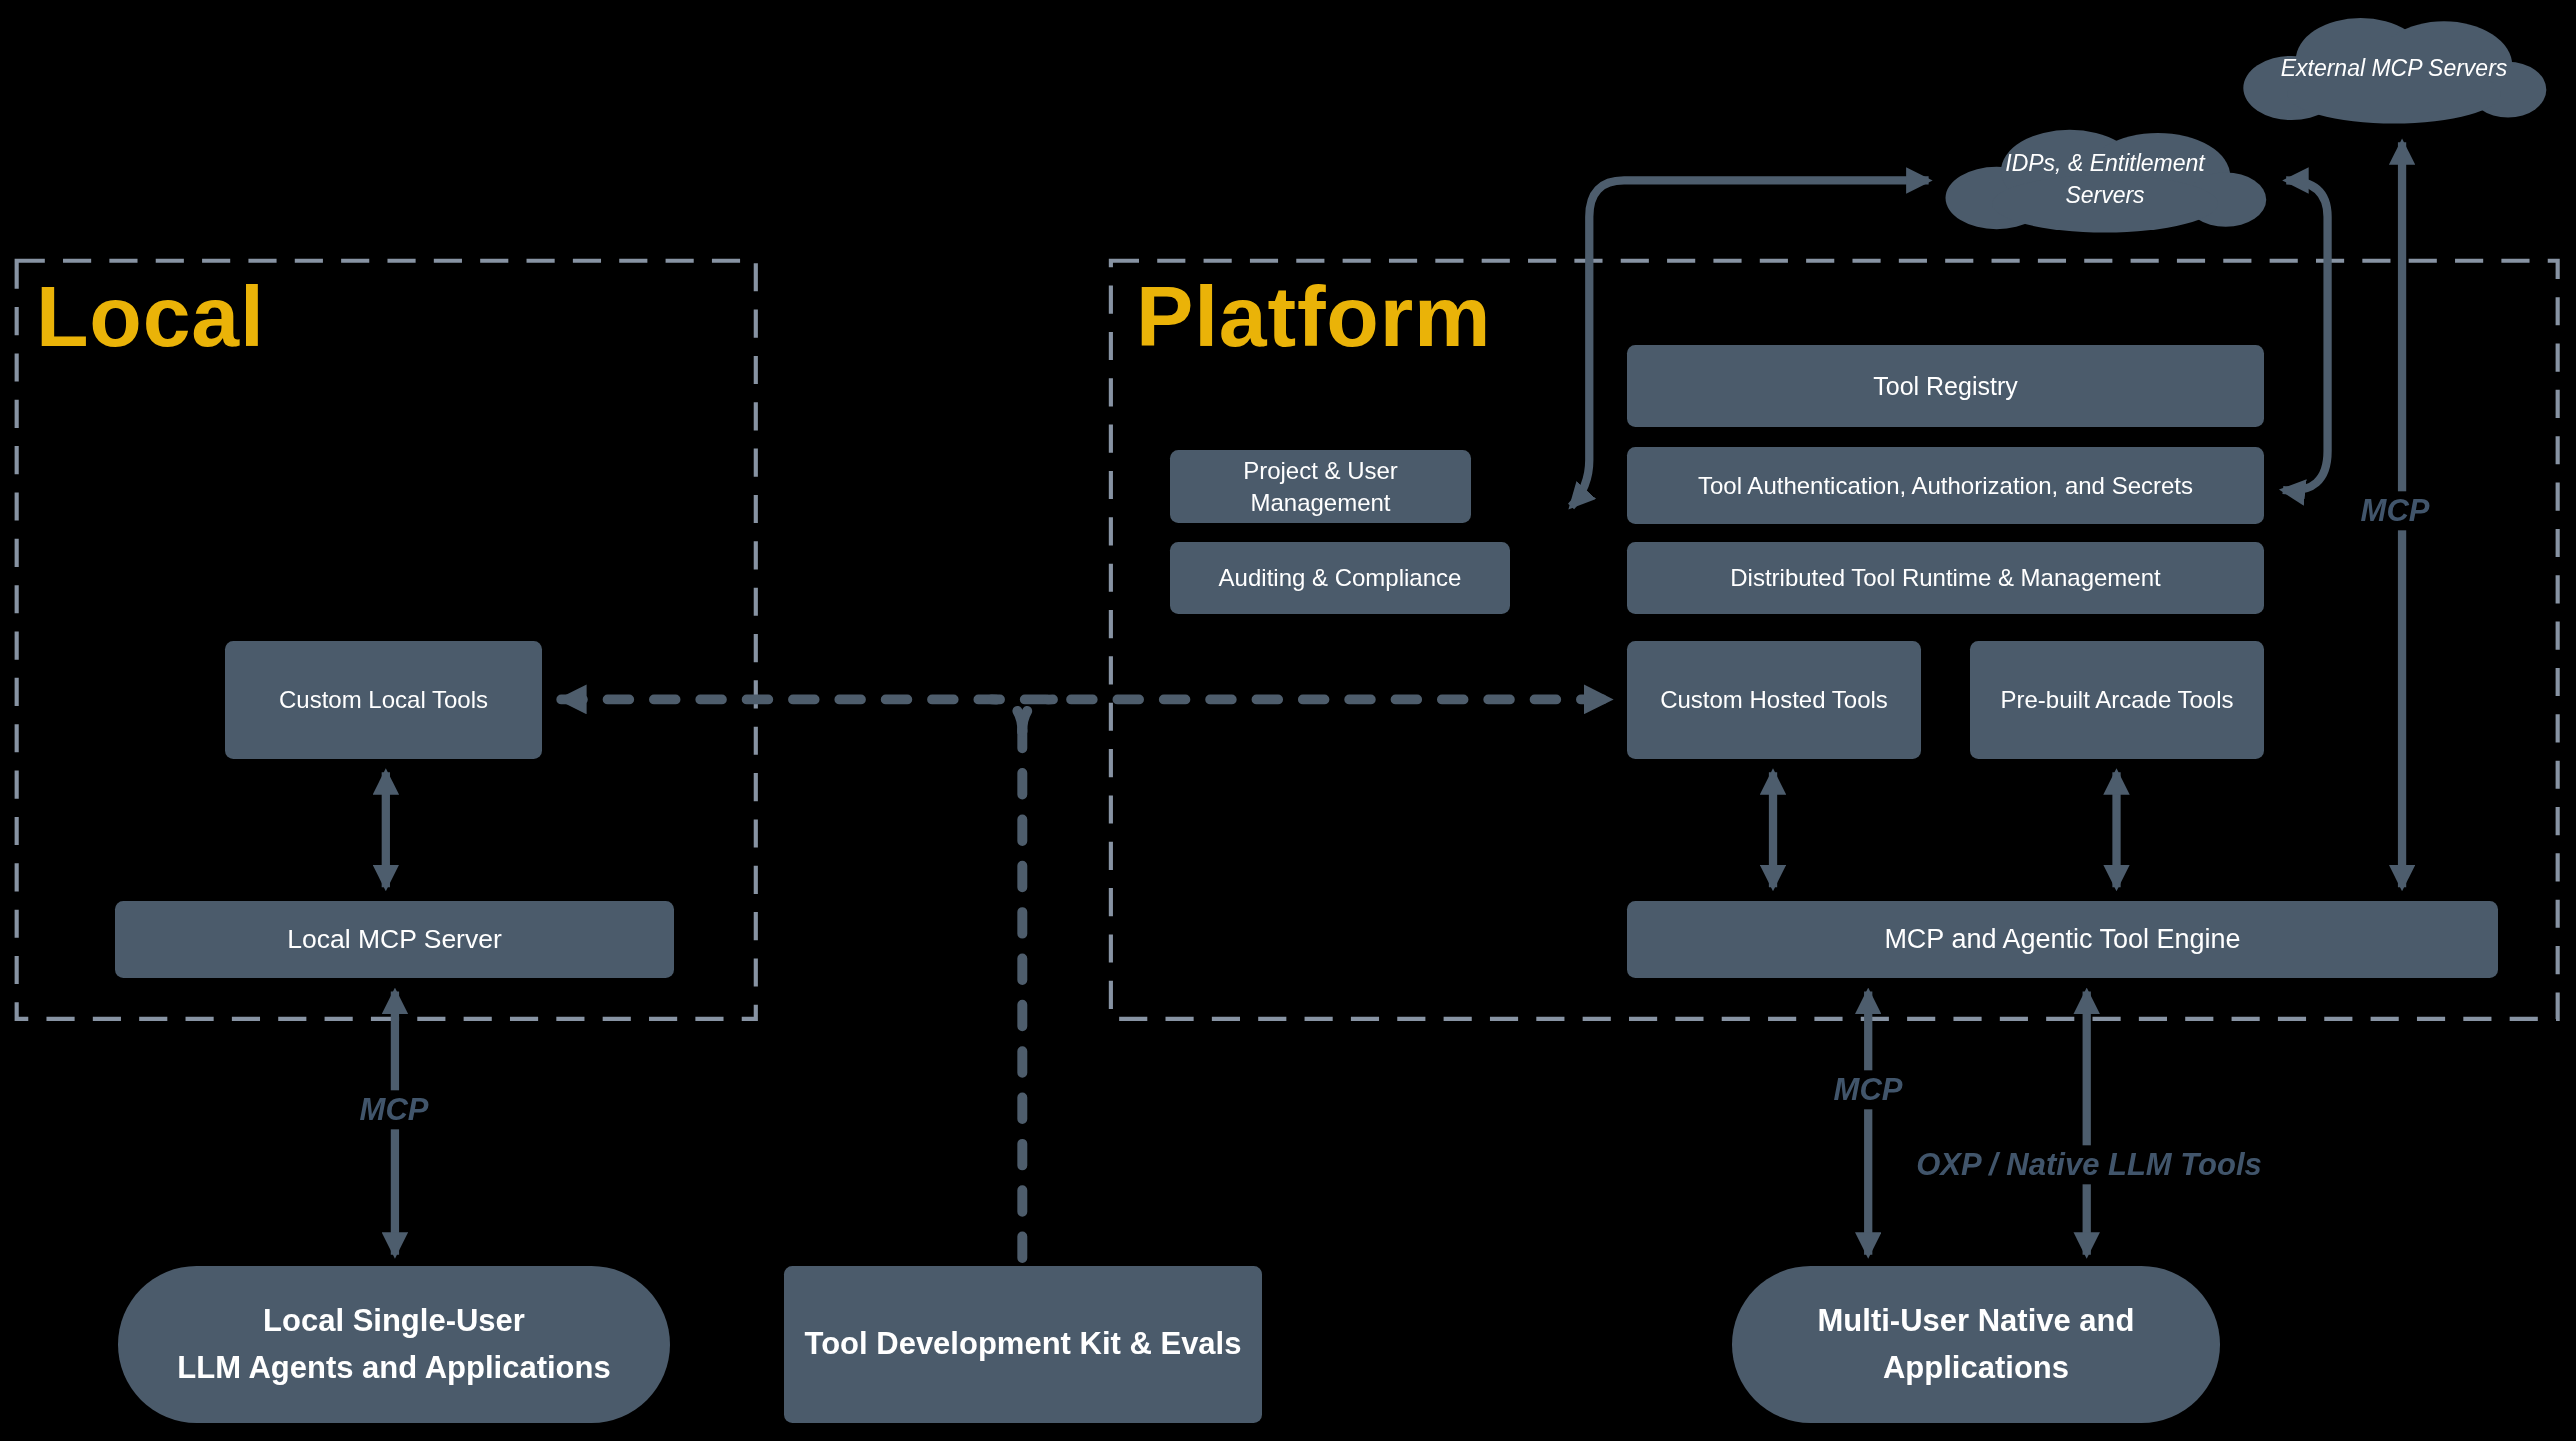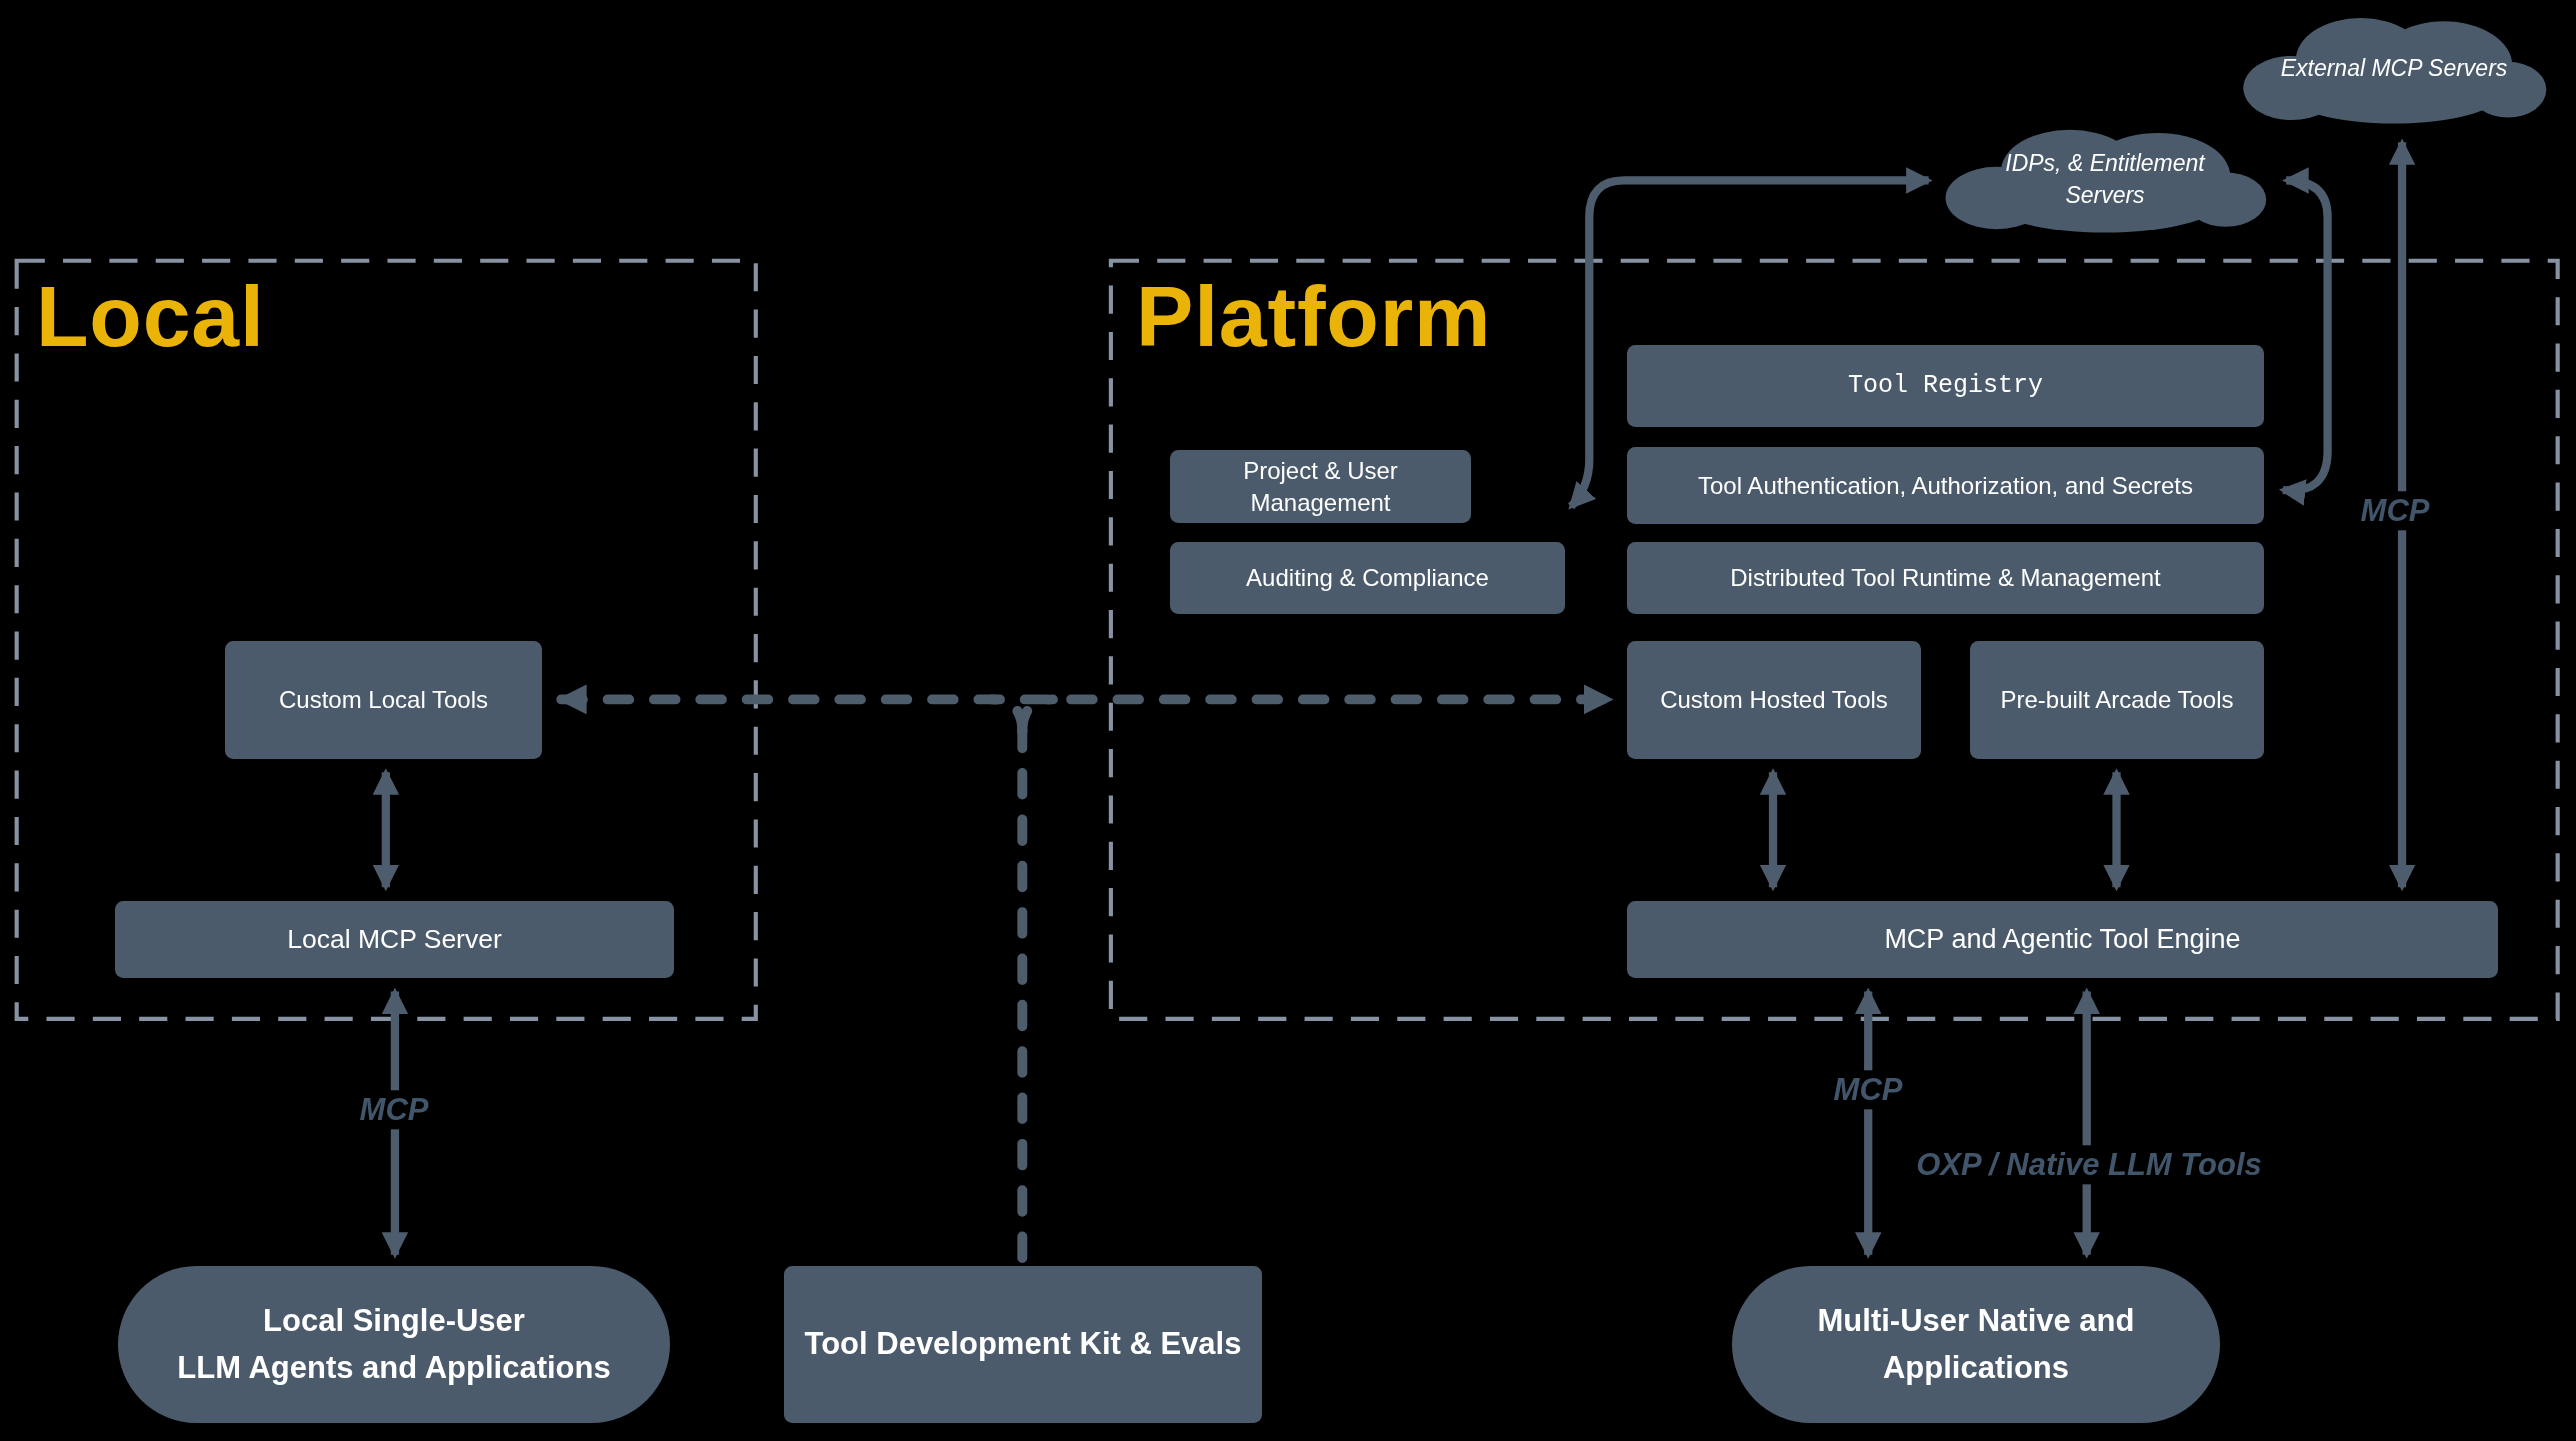--- a/index.html
+++ b/index.html
@@ -102,24 +102,24 @@
         <ellipse cx="245" cy="63" rx="82" ry="52"></ellipse>
         <ellipse cx="322" cy="92" rx="46" ry="33"></ellipse>
         <ellipse cx="185" cy="97" rx="128" ry="35"></ellipse>
       </g>
     </svg>
     <div class="cloud-label">
       <span>External MCP Servers</span>
     </div>
   </div>
 
-  <div class="node" style="left:1627px;top:345px;width:637px;height:82px;font-size:25px;font-family:Liberation Mono, monospace;">Tool Registry</div>
+  <div class="node" style="left:1627px;top:345px;width:637px;height:82px;font-size:25px;">Tool Registry</div>
   <div class="node" style="left:1170px;top:450px;width:301px;height:73px;">Project &amp; User Management</div>
   <div class="node" style="left:1627px;top:447px;width:637px;height:77px;">Tool Authentication, Authorization, and Secrets</div>
-  <div class="node" style="left:1170px;top:542px;width:395px;height:72px;">Auditing &amp; Compliance</div>
+  <div class="node" style="left:1170px;top:542px;width:340px;height:72px;">Auditing &amp; Compliance</div>
   <div class="node" style="left:1627px;top:542px;width:637px;height:72px;">Distributed Tool Runtime &amp; Management</div>
   <div class="node" style="left:1627px;top:641px;width:294px;height:118px;">Custom Hosted Tools</div>
   <div class="node" style="left:1970px;top:641px;width:294px;height:118px;">Pre-built Arcade Tools</div>
   <div class="node big" style="left:1627px;top:901px;width:871px;height:77px;">MCP and Agentic Tool Engine</div>
 
   <div class="node" style="left:225px;top:641px;width:317px;height:118px;">Custom Local Tools</div>
   <div class="node server" style="left:115px;top:901px;width:559px;height:77px;">Local MCP Server</div>
 
   <div class="app stadium" style="left:118px;top:1266px;width:552px;height:157px;justify-content:center;">
     <span>Local Single-User</span>

